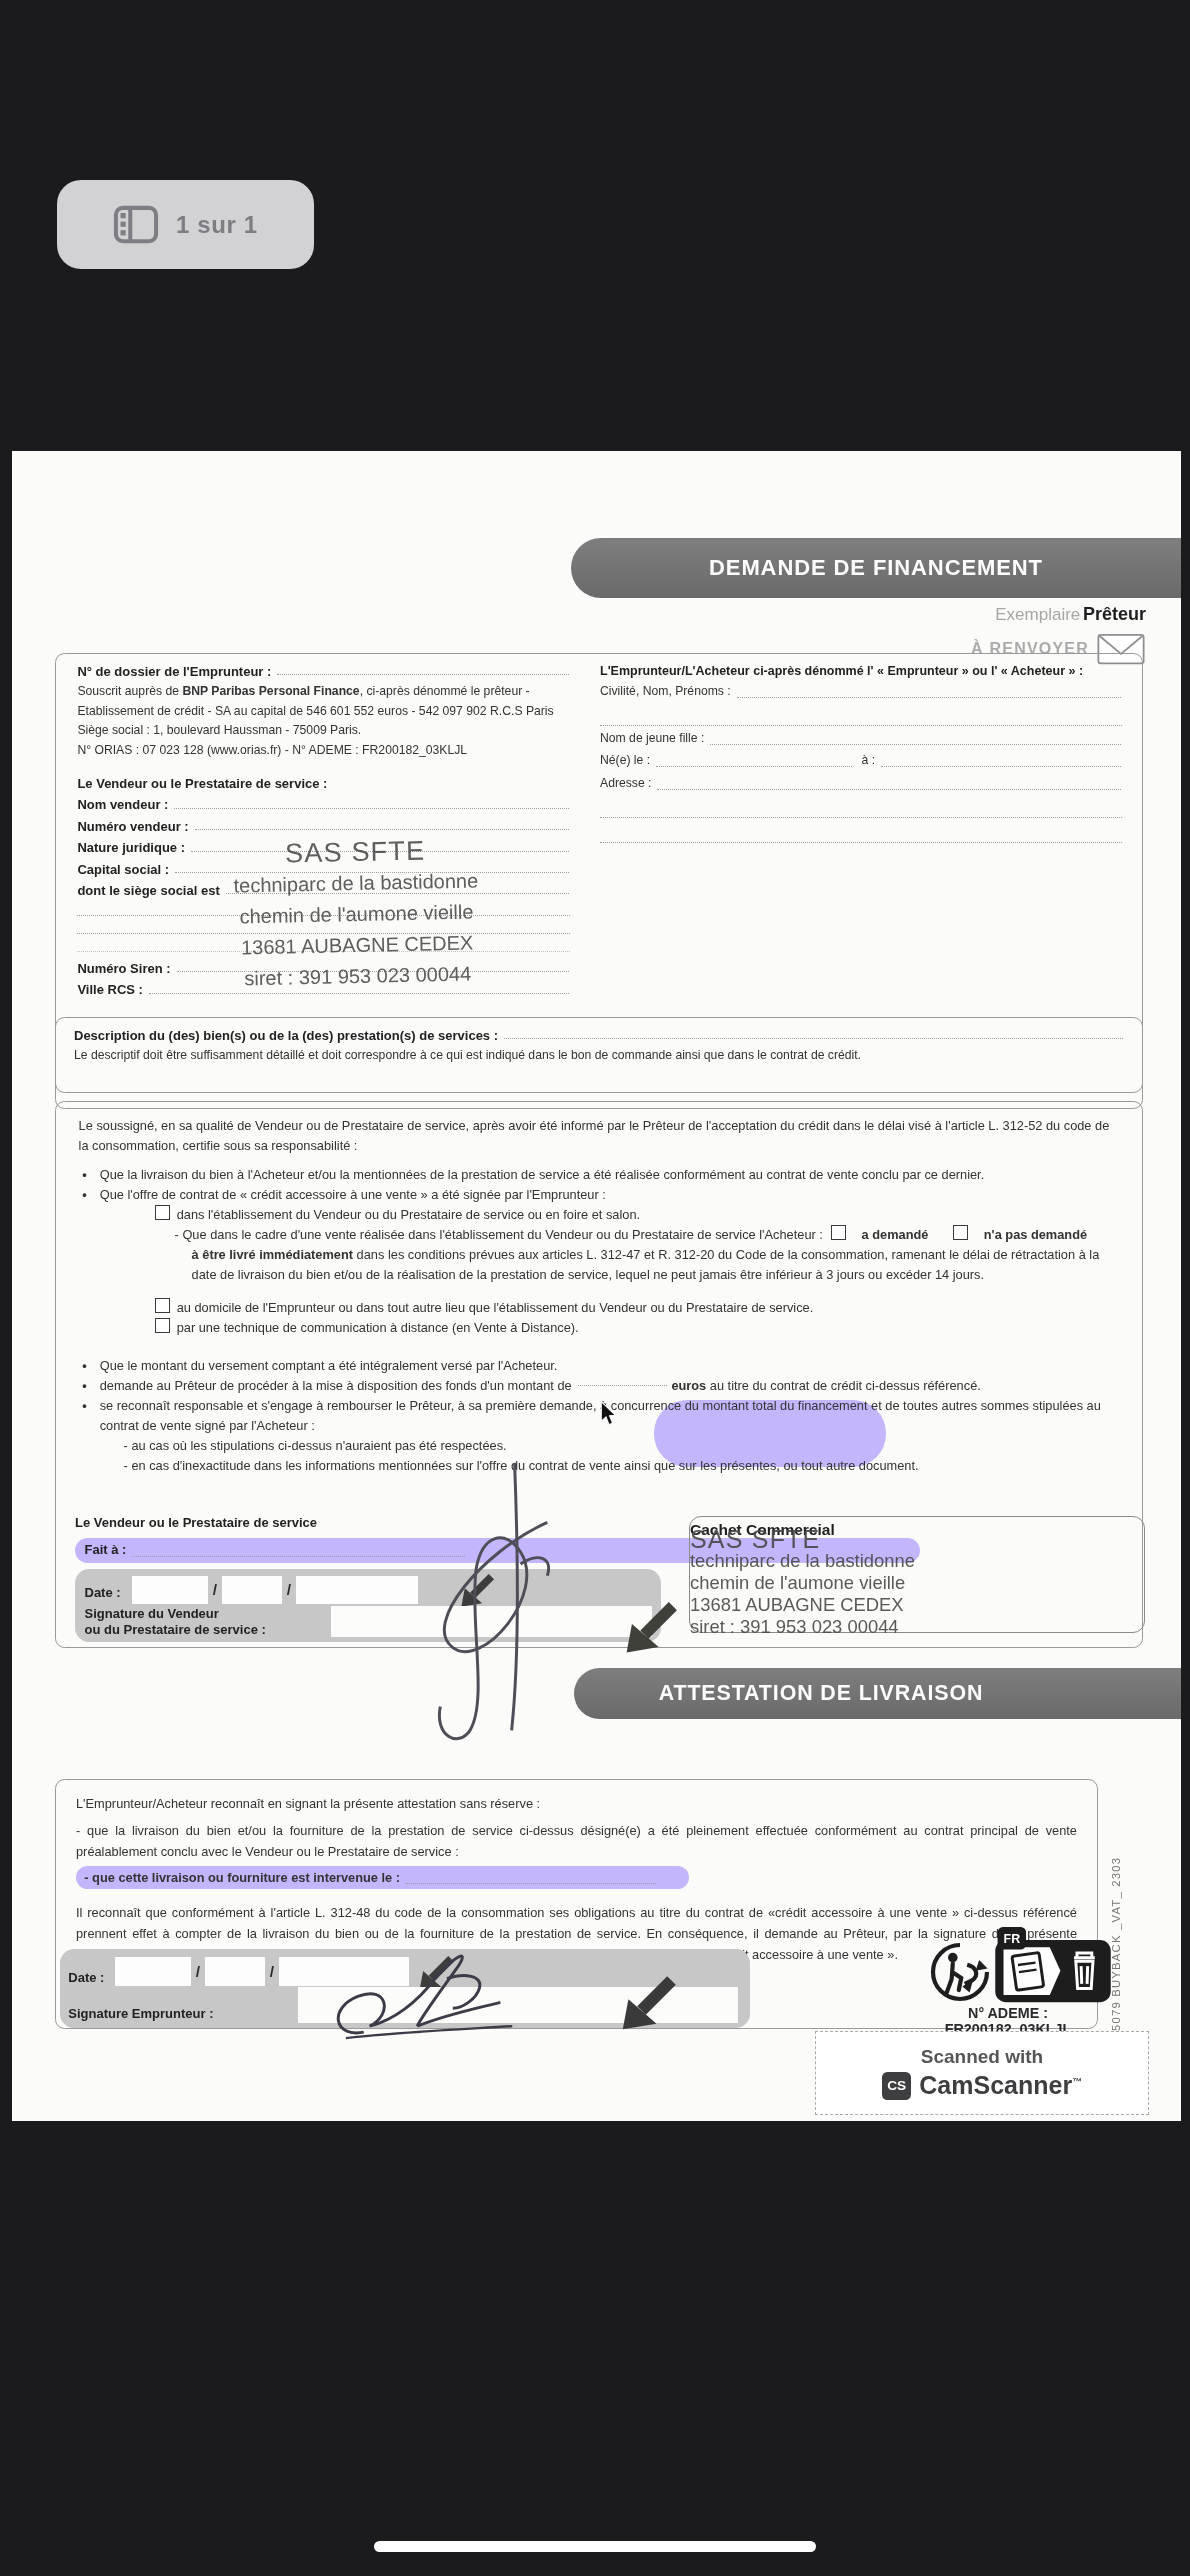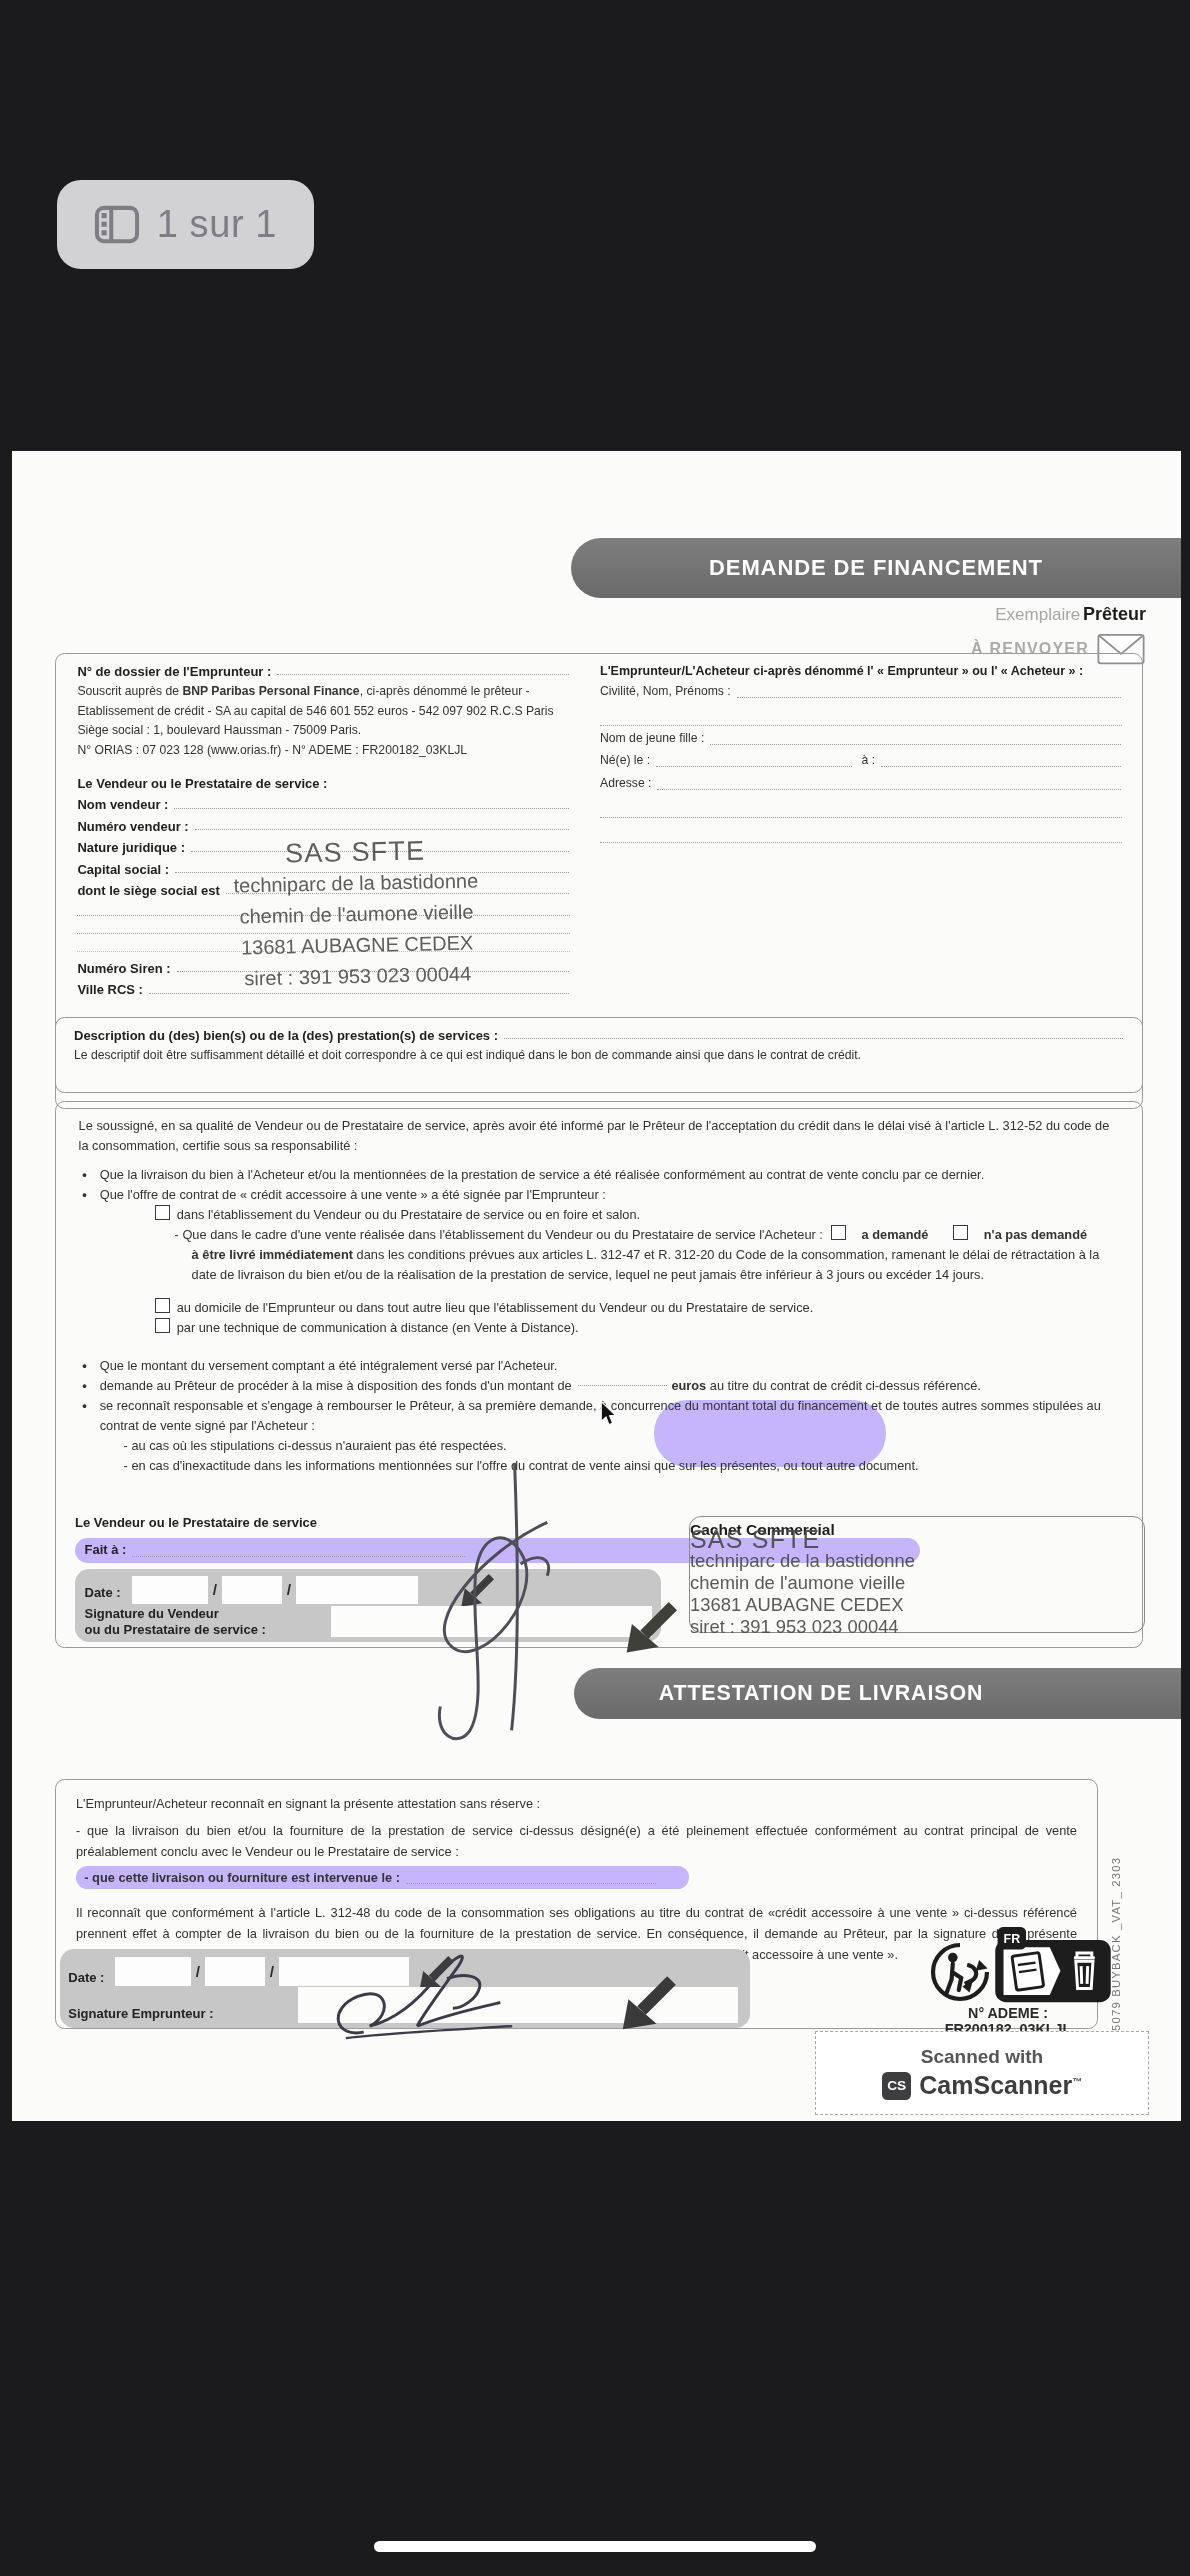--- a/index.html
+++ b/index.html
@@ -1,21 +1,21 @@
 <!DOCTYPE html>
 <html style="font-size:9.5px"><head>
 <meta charset="utf-8">
 <style>
   html,body{margin:0;padding:0;background:#1b1b1d;}
   .screen{position:relative;width:1190px;height:2576px;background:#1b1b1d;overflow:hidden;
           font-family:"Liberation Sans",sans-serif;}
   
   .page-badge{position:absolute;left:57px;top:180px;width:257px;height:89px;background:#d2d2d5;
               border-radius:24px;display:flex;align-items:center;justify-content:center;gap:16.7px;}
-  .page-badge span{color:#7d7d83;font-size:38px;font-weight:400;letter-spacing:0.6px;}
+  .page-badge span{color:#7d7d83;font-size:24px;font-weight:700;letter-spacing:0.6px;}
   .home-indicator{position:absolute;left:374px;top:2541px;width:442px;height:11.3px;border-radius:6px;background:#ffffff;}
   
   .doc{position:absolute;left:12px;top:451px;width:1169px;height:1670px;background:#fbfbf9;color:#333;}
   .doc *{box-sizing:border-box;}
   .banner{position:absolute;height:60px;background:linear-gradient(#7e7e7e,#6a6a6a);color:#fdfdfd;
           display:flex;align-items:center;justify-content:center;font-weight:bold;font-size:22px;
           letter-spacing:0.9px;border-radius:30px 0 0 30px;}
   #banner-fin{left:559px;top:87px;width:610px;}
   #banner-liv{left:562px;top:1217px;width:607px;height:51px;font-size:21.4px;padding-right:113px;}
   .exempl{position:absolute;right:35px;top:150px;text-align:right;line-height:26px;}

